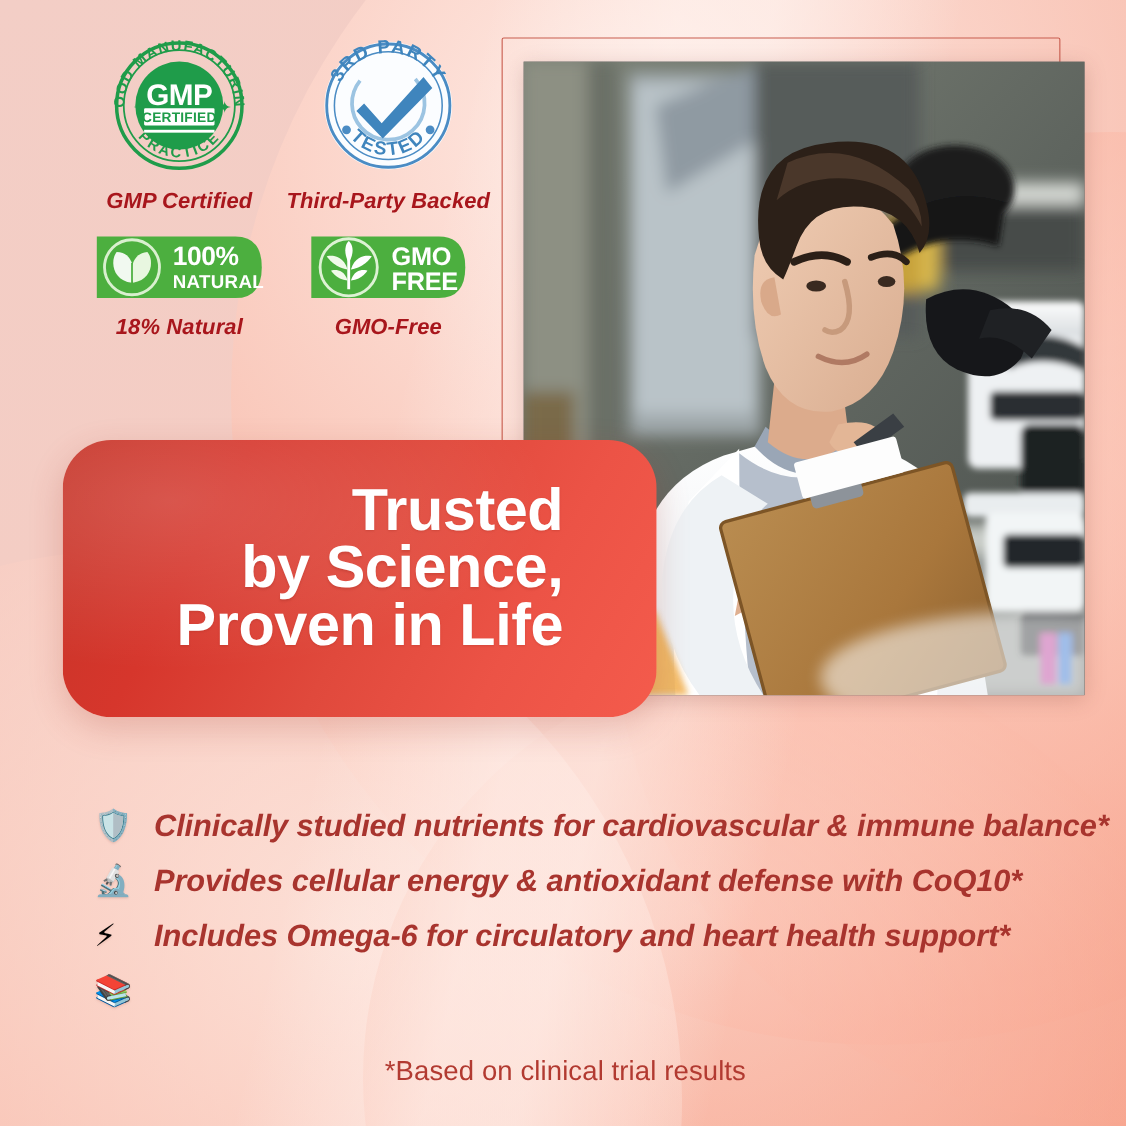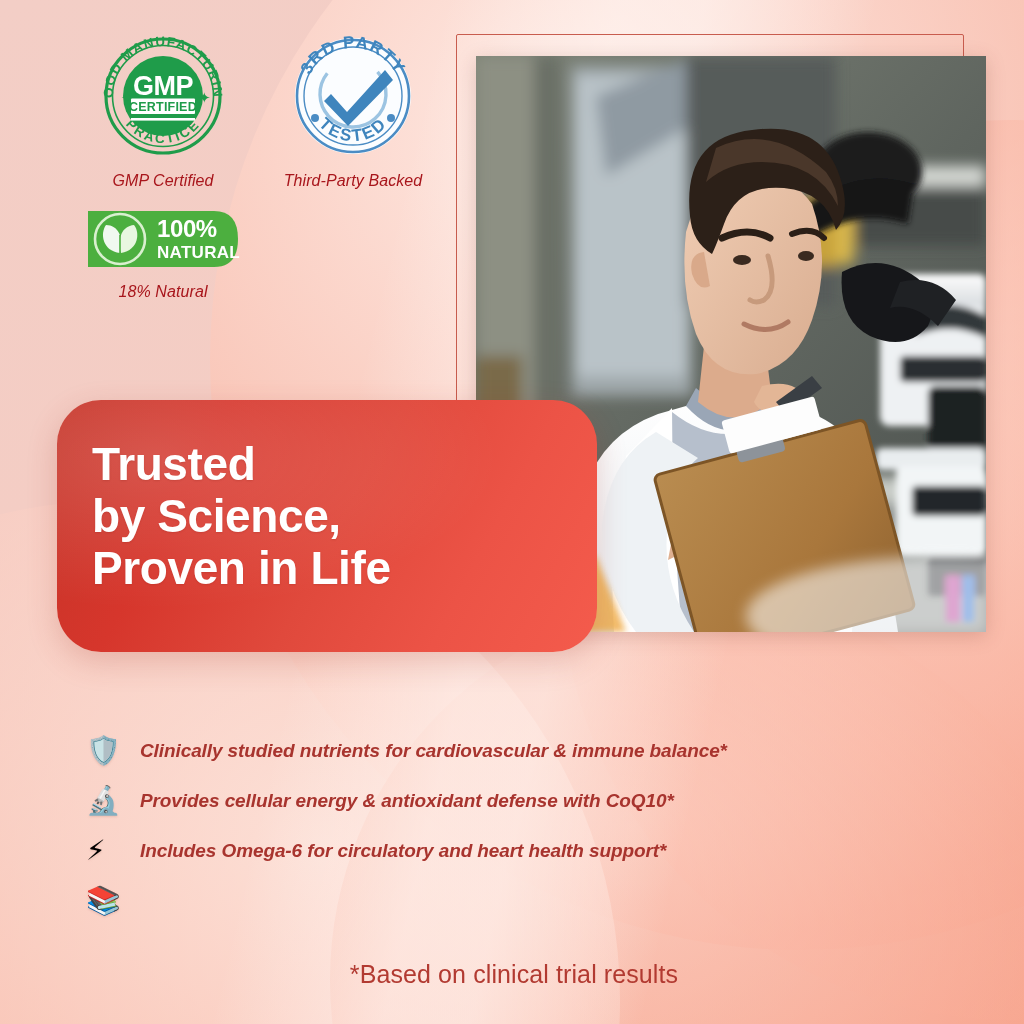--- a/index.html
+++ b/index.html
@@ -24,49 +24,49 @@
   #sheen{position:absolute;left:330px;top:-120px;width:420px;height:1300px;
     transform:rotate(13deg);
     background:linear-gradient(90deg,rgba(255,255,255,0) 0%,rgba(255,247,244,.55) 40%,rgba(255,247,244,.55) 60%,rgba(255,255,255,0) 100%);
     pointer-events:none;}
 
   
   #badge-grid{position:absolute;left:68px;top:30px;width:380px;}
   .badge-row{display:flex;}
   .badge-cell{width:190px;display:flex;flex-direction:column;align-items:center;}
   .badge-label{
-    color:#a8161c;font-weight:normal;font-style:italic;font-size:16px;
+    color:#a8161c;font-weight:bold;font-style:italic;font-size:20px;
     text-align:right;line-height:1.22;margin-top:9px;letter-spacing:.1px;}
   .badge-art{display:flex;align-items:center;justify-content:center;}
 
   
   #photo-frame-outline{position:absolute;left:456px;top:34px;width:506px;height:588px;
     border:1.6px solid #c85c4e;border-radius:2px;}
   #photo-card{position:absolute;left:476px;top:56px;width:510px;height:576px;
     overflow:hidden;background:#5d625f;
     box-shadow:0 4px 18px rgba(120,50,40,.22);}
   #photo-card svg{display:block;width:100%;height:100%;}
 
   
   #headline-banner{position:absolute;left:57px;top:400px;width:540px;height:252px;
     border-radius:44px;
     background:
       radial-gradient(ellipse at 18% 22%,rgba(255,255,255,.16) 0%,rgba(255,255,255,0) 55%),
       linear-gradient(118deg,#c53327 0%,#d6362c 26%,#e0493c 52%,#ec5346 75%,#f45b4c 100%);
     box-shadow:0 10px 30px rgba(170,55,40,.22);}
   #headline-text{position:absolute;left:92px;top:438px;width:420px;
-    color:#fff;font-size:46px;font-weight:bold;line-height:52px;letter-spacing:-.4px;
-    white-space:pre-line;text-shadow:0 1px 2px rgba(120,25,15,.18);}
+    color:#fff;font-size:54px;font-weight:bold;line-height:52px;letter-spacing:-.4px;
+    white-space:pre-line;text-shadow:0 1px 2px rgba(120,25,15,.18);text-align:right;}
 
   
   #benefits{position:absolute;left:86px;top:726px;width:880px;}
   .benefit-row{display:flex;align-items:center;height:50px;}
   .benefit-icon{width:54px;font-size:28px;line-height:1;text-align:left;flex:0 0 54px;
     filter:drop-shadow(0 1px 1px rgba(140,60,45,.18));}
-  .benefit-text{color:#a8342e;font-size:19px;font-style:italic;font-weight:bold;
+  .benefit-text{color:#a8342e;font-size:28px;font-style:italic;font-weight:bold;
     letter-spacing:-.1px;white-space:nowrap;}
 
   #footnote{position:absolute;left:2px;top:960px;width:1024px;text-align:center;
     color:#b23a31;font-size:25px;letter-spacing:.1px;}
 </style>
 </head>
 <body>
 
 <div id="stage">
 
@@ -145,20 +145,37 @@
             <path d="M 38 48 C 20 46 18 28 24 20 C 36 20 42 32 38 48 Z" fill="#ffffff" opacity=".92"></path>
             <path d="M 39 48 C 57 45 58 27 52 20 C 40 21 35 33 39 48 Z" fill="#e8f7e0"></path>
             <path d="M 38 50 L 38 30" stroke="#4caf3f" stroke-width="1.6" fill="none"></path>
             <text x="75" y="32" font-family="Liberation Sans, sans-serif" font-size="24" font-weight="bold" fill="#ffffff" letter-spacing="-.4">100%</text>
             <text x="75" y="53" font-family="Liberation Sans, sans-serif" font-size="17" font-weight="bold" fill="#ffffff" letter-spacing=".3">NATURAL</text>
           </svg>
         </div>
         <div class="badge-label">18% Natural</div>
       </div>
 
+      <div class="badge-cell">
+        <div class="badge-art">
+          <svg width="148" height="68" viewBox="0 0 148 68">
+            <path d="M 4 6 L 120 6 Q 144 6 144 34 Q 144 62 120 62 L 4 62 Z" fill="#4caf3f"></path>
+            <circle cx="38" cy="34" r="26" fill="none" stroke="#ddf2d4" stroke-width="2.6"></circle>
+            <path d="M 38 54 L 38 26" stroke="#ffffff" stroke-width="2.6" fill="none"></path>
+            <path d="M 38 30 C 31 16 38 10 38 10 C 38 10 46 16 38 30 Z" fill="#ffffff"></path>
+            <path d="M 37 36 C 24 34 18 24 18 24 C 18 24 32 20 37 36 Z" fill="#f0fae9"></path>
+            <path d="M 40 36 C 53 34 59 24 59 24 C 59 24 45 20 40 36 Z" fill="#ffffff"></path>
+            <path d="M 37 46 C 26 45 22 37 22 37 C 22 37 33 33 37 46 Z" fill="#f0fae9"></path>
+            <path d="M 40 46 C 51 45 55 37 55 37 C 55 37 44 33 40 46 Z" fill="#ffffff"></path>
+            <text x="77" y="32" font-family="Liberation Sans, sans-serif" font-size="23" font-weight="bold" fill="#ffffff" letter-spacing="-.3">GMO</text>
+            <text x="77" y="55" font-family="Liberation Sans, sans-serif" font-size="23" font-weight="bold" fill="#ffffff" letter-spacing="-.3">FREE</text>
+          </svg>
+        </div>
+        <div class="badge-label">GMO-Free</div>
+      </div>
 
     </div>
   </div>
 
   <div id="photo-frame-outline"></div>
 
   <div id="photo-card">
     <svg viewBox="0 0 510 576" preserveAspectRatio="xMidYMid slice">
       <defs>
         <linearGradient id="wallG" x1="0" y1="0" x2="1" y2="1">

